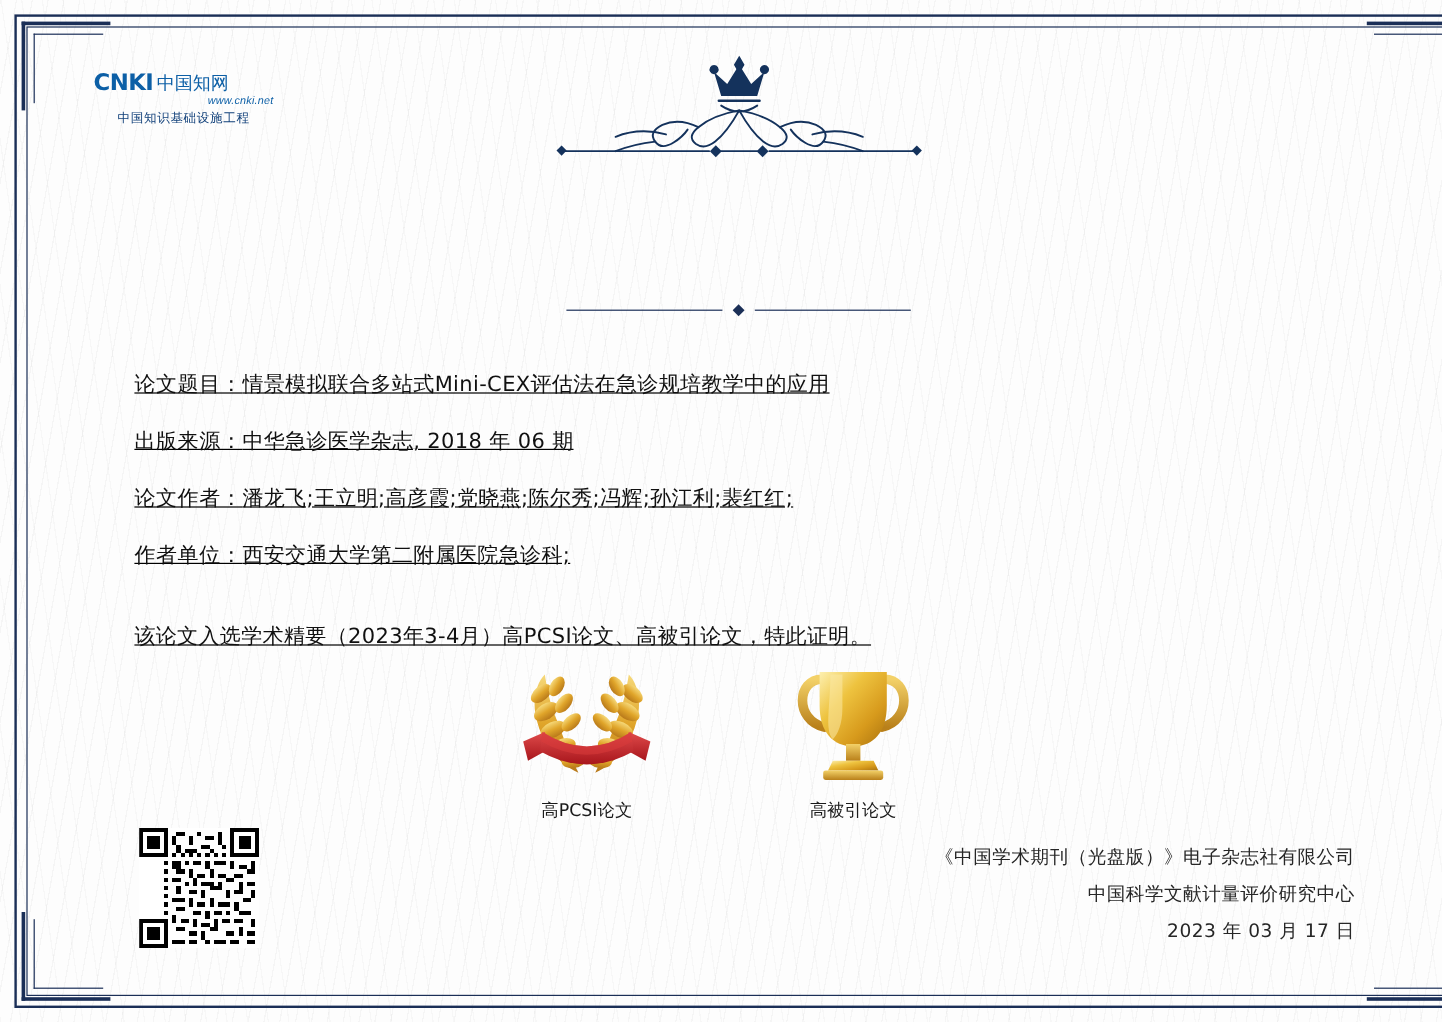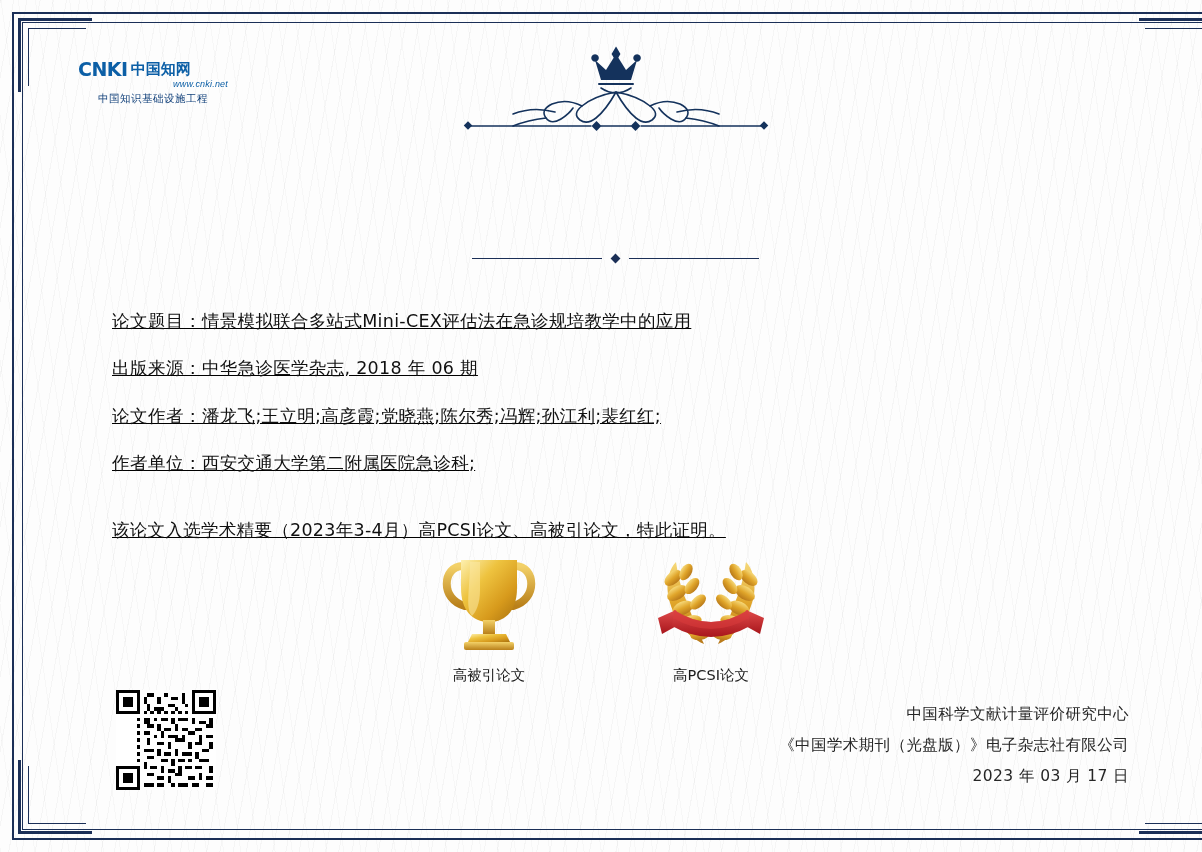--- a/index.html
+++ b/index.html
@@ -85,21 +85,21 @@
   .logo-mark {
     font-size: 19px;
     font-weight: bold;
     color: #0c5fa6;
     letter-spacing: -0.5px;
     font-family: "DejaVu Sans", sans-serif;
   }
   .logo-cn {
     font-size: 15px;
     color: #0c5fa6;
-    font-weight: bold;
+    font-weight: normal;
     letter-spacing: 0px;
   }
   .logo-url {
     font-size: 9px;
     color: #0c5fa6;
     text-align: right;
     margin-left: 36px;
     margin-top: -1px;
     letter-spacing: 0.2px;
     font-style: italic;
@@ -310,20 +310,68 @@
     <div class="field-row">
       <span class="field-label">论文作者：</span><span class="field-value">潘龙飞;王立明;高彦霞;党晓燕;陈尔秀;冯辉;孙江利;裴红红;</span>
     </div>
     <div class="field-row">
       <span class="field-label">作者单位：</span><span class="field-value">西安交通大学第二附属医院急诊科;</span>
     </div>
     <div class="statement">该论文入选学术精要（2023年3-4月）高PCSI论文、高被引论文，特此证明。</div>
   </div>
 
   <div class="badges">
+
+    <div class="badge">
+      <div class="badge-art">
+        <svg width="130" height="108" viewBox="0 0 130 108" xmlns="http://www.w3.org/2000/svg">
+          <defs>
+            <linearGradient id="goldL" x1="0" y1="0" x2="0" y2="1">
+              <stop offset="0%" stop-color="#f6d97a"></stop>
+              <stop offset="50%" stop-color="#e0a52a"></stop>
+              <stop offset="100%" stop-color="#b8791a"></stop>
+            </linearGradient>
+            <linearGradient id="redR" x1="0" y1="0" x2="0" y2="1">
+              <stop offset="0%" stop-color="#e04b4b"></stop>
+              <stop offset="100%" stop-color="#a8161c"></stop>
+            </linearGradient>
+          </defs>
+
+          <g fill="url(#goldL)">
+            <path d="M58 96 C40 88 26 70 22 46 C20 32 24 20 30 14 C32 26 34 38 40 52 C46 68 52 84 58 96 Z"></path>
+            <ellipse cx="27" cy="30" rx="10" ry="6" transform="rotate(-40 27 30)"></ellipse>
+            <ellipse cx="31" cy="45" rx="11" ry="6.5" transform="rotate(-32 31 45)"></ellipse>
+            <ellipse cx="37" cy="60" rx="11" ry="6.5" transform="rotate(-24 37 60)"></ellipse>
+            <ellipse cx="45" cy="74" rx="11" ry="6.5" transform="rotate(-16 45 74)"></ellipse>
+            <ellipse cx="54" cy="86" rx="10" ry="6" transform="rotate(-8 54 86)"></ellipse>
+            <ellipse cx="40" cy="24" rx="9" ry="5.5" transform="rotate(-58 40 24)"></ellipse>
+            <ellipse cx="46" cy="38" rx="9.5" ry="5.5" transform="rotate(-50 46 38)"></ellipse>
+            <ellipse cx="52" cy="54" rx="9.5" ry="5.5" transform="rotate(-42 52 54)"></ellipse>
+          </g>
+
+          <g fill="url(#goldL)" transform="translate(130,0) scale(-1,1)">
+            <path d="M58 96 C40 88 26 70 22 46 C20 32 24 20 30 14 C32 26 34 38 40 52 C46 68 52 84 58 96 Z"></path>
+            <ellipse cx="27" cy="30" rx="10" ry="6" transform="rotate(-40 27 30)"></ellipse>
+            <ellipse cx="31" cy="45" rx="11" ry="6.5" transform="rotate(-32 31 45)"></ellipse>
+            <ellipse cx="37" cy="60" rx="11" ry="6.5" transform="rotate(-24 37 60)"></ellipse>
+            <ellipse cx="45" cy="74" rx="11" ry="6.5" transform="rotate(-16 45 74)"></ellipse>
+            <ellipse cx="54" cy="86" rx="10" ry="6" transform="rotate(-8 54 86)"></ellipse>
+            <ellipse cx="40" cy="24" rx="9" ry="5.5" transform="rotate(-58 40 24)"></ellipse>
+            <ellipse cx="46" cy="38" rx="9.5" ry="5.5" transform="rotate(-50 46 38)"></ellipse>
+            <ellipse cx="52" cy="54" rx="9.5" ry="5.5" transform="rotate(-42 52 54)"></ellipse>
+          </g>
+
+          <path d="M12 70 L30 62 L34 76 L16 86 Z" fill="url(#redR)"></path>
+          <path d="M118 70 L100 62 L96 76 L114 86 Z" fill="url(#redR)"></path>
+          <path d="M28 62 Q65 86 102 62 L104 78 Q65 100 26 78 Z" fill="url(#redR)"></path>
+          <path d="M28 62 Q65 86 102 62 L103 70 Q65 92 27 70 Z" fill="#d83a3a" opacity="0.55"></path>
+        </svg>
+      </div>
+      <div class="badge-caption">高PCSI论文</div>
+    </div>
 
     <div class="badge">
       <div class="badge-art">
         <svg width="110" height="108" viewBox="0 0 110 108" xmlns="http://www.w3.org/2000/svg">
           <defs>
             <linearGradient id="goldT" x1="0" y1="0" x2="1" y2="1">
               <stop offset="0%" stop-color="#fdf0b0"></stop>
               <stop offset="35%" stop-color="#eec33f"></stop>
               <stop offset="70%" stop-color="#d79a1c"></stop>
               <stop offset="100%" stop-color="#a9720f"></stop>
@@ -340,68 +388,20 @@
           <path d="M27 12 H83 V40 C83 62 72 74 55 74 C38 74 27 62 27 40 Z" fill="url(#goldT)"></path>
           <path d="M36 14 H46 V42 C46 56 42 64 38 68 C31 60 36 40 36 14 Z" fill="#fbe9a6" opacity="0.55"></path>
 
           <rect x="49" y="72" width="12" height="14" fill="url(#goldT2)"></rect>
 
           <path d="M38 86 H72 L76 94 H34 Z" fill="url(#goldT)"></path>
           <rect x="30" y="94" width="50" height="8" rx="2" fill="url(#goldT2)"></rect>
         </svg>
       </div>
       <div class="badge-caption">高被引论文</div>
-    </div>
-
-    <div class="badge">
-      <div class="badge-art">
-        <svg width="130" height="108" viewBox="0 0 130 108" xmlns="http://www.w3.org/2000/svg">
-          <defs>
-            <linearGradient id="goldL" x1="0" y1="0" x2="0" y2="1">
-              <stop offset="0%" stop-color="#f6d97a"></stop>
-              <stop offset="50%" stop-color="#e0a52a"></stop>
-              <stop offset="100%" stop-color="#b8791a"></stop>
-            </linearGradient>
-            <linearGradient id="redR" x1="0" y1="0" x2="0" y2="1">
-              <stop offset="0%" stop-color="#e04b4b"></stop>
-              <stop offset="100%" stop-color="#a8161c"></stop>
-            </linearGradient>
-          </defs>
-
-          <g fill="url(#goldL)">
-            <path d="M58 96 C40 88 26 70 22 46 C20 32 24 20 30 14 C32 26 34 38 40 52 C46 68 52 84 58 96 Z"></path>
-            <ellipse cx="27" cy="30" rx="10" ry="6" transform="rotate(-40 27 30)"></ellipse>
-            <ellipse cx="31" cy="45" rx="11" ry="6.5" transform="rotate(-32 31 45)"></ellipse>
-            <ellipse cx="37" cy="60" rx="11" ry="6.5" transform="rotate(-24 37 60)"></ellipse>
-            <ellipse cx="45" cy="74" rx="11" ry="6.5" transform="rotate(-16 45 74)"></ellipse>
-            <ellipse cx="54" cy="86" rx="10" ry="6" transform="rotate(-8 54 86)"></ellipse>
-            <ellipse cx="40" cy="24" rx="9" ry="5.5" transform="rotate(-58 40 24)"></ellipse>
-            <ellipse cx="46" cy="38" rx="9.5" ry="5.5" transform="rotate(-50 46 38)"></ellipse>
-            <ellipse cx="52" cy="54" rx="9.5" ry="5.5" transform="rotate(-42 52 54)"></ellipse>
-          </g>
-
-          <g fill="url(#goldL)" transform="translate(130,0) scale(-1,1)">
-            <path d="M58 96 C40 88 26 70 22 46 C20 32 24 20 30 14 C32 26 34 38 40 52 C46 68 52 84 58 96 Z"></path>
-            <ellipse cx="27" cy="30" rx="10" ry="6" transform="rotate(-40 27 30)"></ellipse>
-            <ellipse cx="31" cy="45" rx="11" ry="6.5" transform="rotate(-32 31 45)"></ellipse>
-            <ellipse cx="37" cy="60" rx="11" ry="6.5" transform="rotate(-24 37 60)"></ellipse>
-            <ellipse cx="45" cy="74" rx="11" ry="6.5" transform="rotate(-16 45 74)"></ellipse>
-            <ellipse cx="54" cy="86" rx="10" ry="6" transform="rotate(-8 54 86)"></ellipse>
-            <ellipse cx="40" cy="24" rx="9" ry="5.5" transform="rotate(-58 40 24)"></ellipse>
-            <ellipse cx="46" cy="38" rx="9.5" ry="5.5" transform="rotate(-50 46 38)"></ellipse>
-            <ellipse cx="52" cy="54" rx="9.5" ry="5.5" transform="rotate(-42 52 54)"></ellipse>
-          </g>
-
-          <path d="M12 70 L30 62 L34 76 L16 86 Z" fill="url(#redR)"></path>
-          <path d="M118 70 L100 62 L96 76 L114 86 Z" fill="url(#redR)"></path>
-          <path d="M28 62 Q65 86 102 62 L104 78 Q65 100 26 78 Z" fill="url(#redR)"></path>
-          <path d="M28 62 Q65 86 102 62 L103 70 Q65 92 27 70 Z" fill="#d83a3a" opacity="0.55"></path>
-        </svg>
-      </div>
-      <div class="badge-caption">高PCSI论文</div>
     </div>
 
   </div>
 
   <div class="qr">
     <svg width="100" height="100" viewBox="0 0 29 29" shape-rendering="crispEdges" xmlns="http://www.w3.org/2000/svg">
       <rect width="29" height="29" fill="#ffffff"></rect>
       <g fill="#000000">
 
         <path d="M0 0h7v7H0z"></path>
@@ -502,18 +502,18 @@
           <path d="M18 27h3v1h-3z"></path>
           <path d="M22 27h2v1h-2z"></path>
           <path d="M26 27h2v1h-2z"></path>
         <path d="M20 4h1v1h-1z"></path>
           <path d="M8 2h1v2H8z"></path>
       </g>
     </svg>
   </div>
 
   <div class="signature">
+    <div>《中国学术期刊（光盘版）》电子杂志社有限公司</div>
     <div>中国科学文献计量评价研究中心</div>
-    <div>《中国学术期刊（光盘版）》电子杂志社有限公司</div>
     <div>2023 年 03 月 17 日</div>
   </div>
 
 </div>
 
 </body></html>

